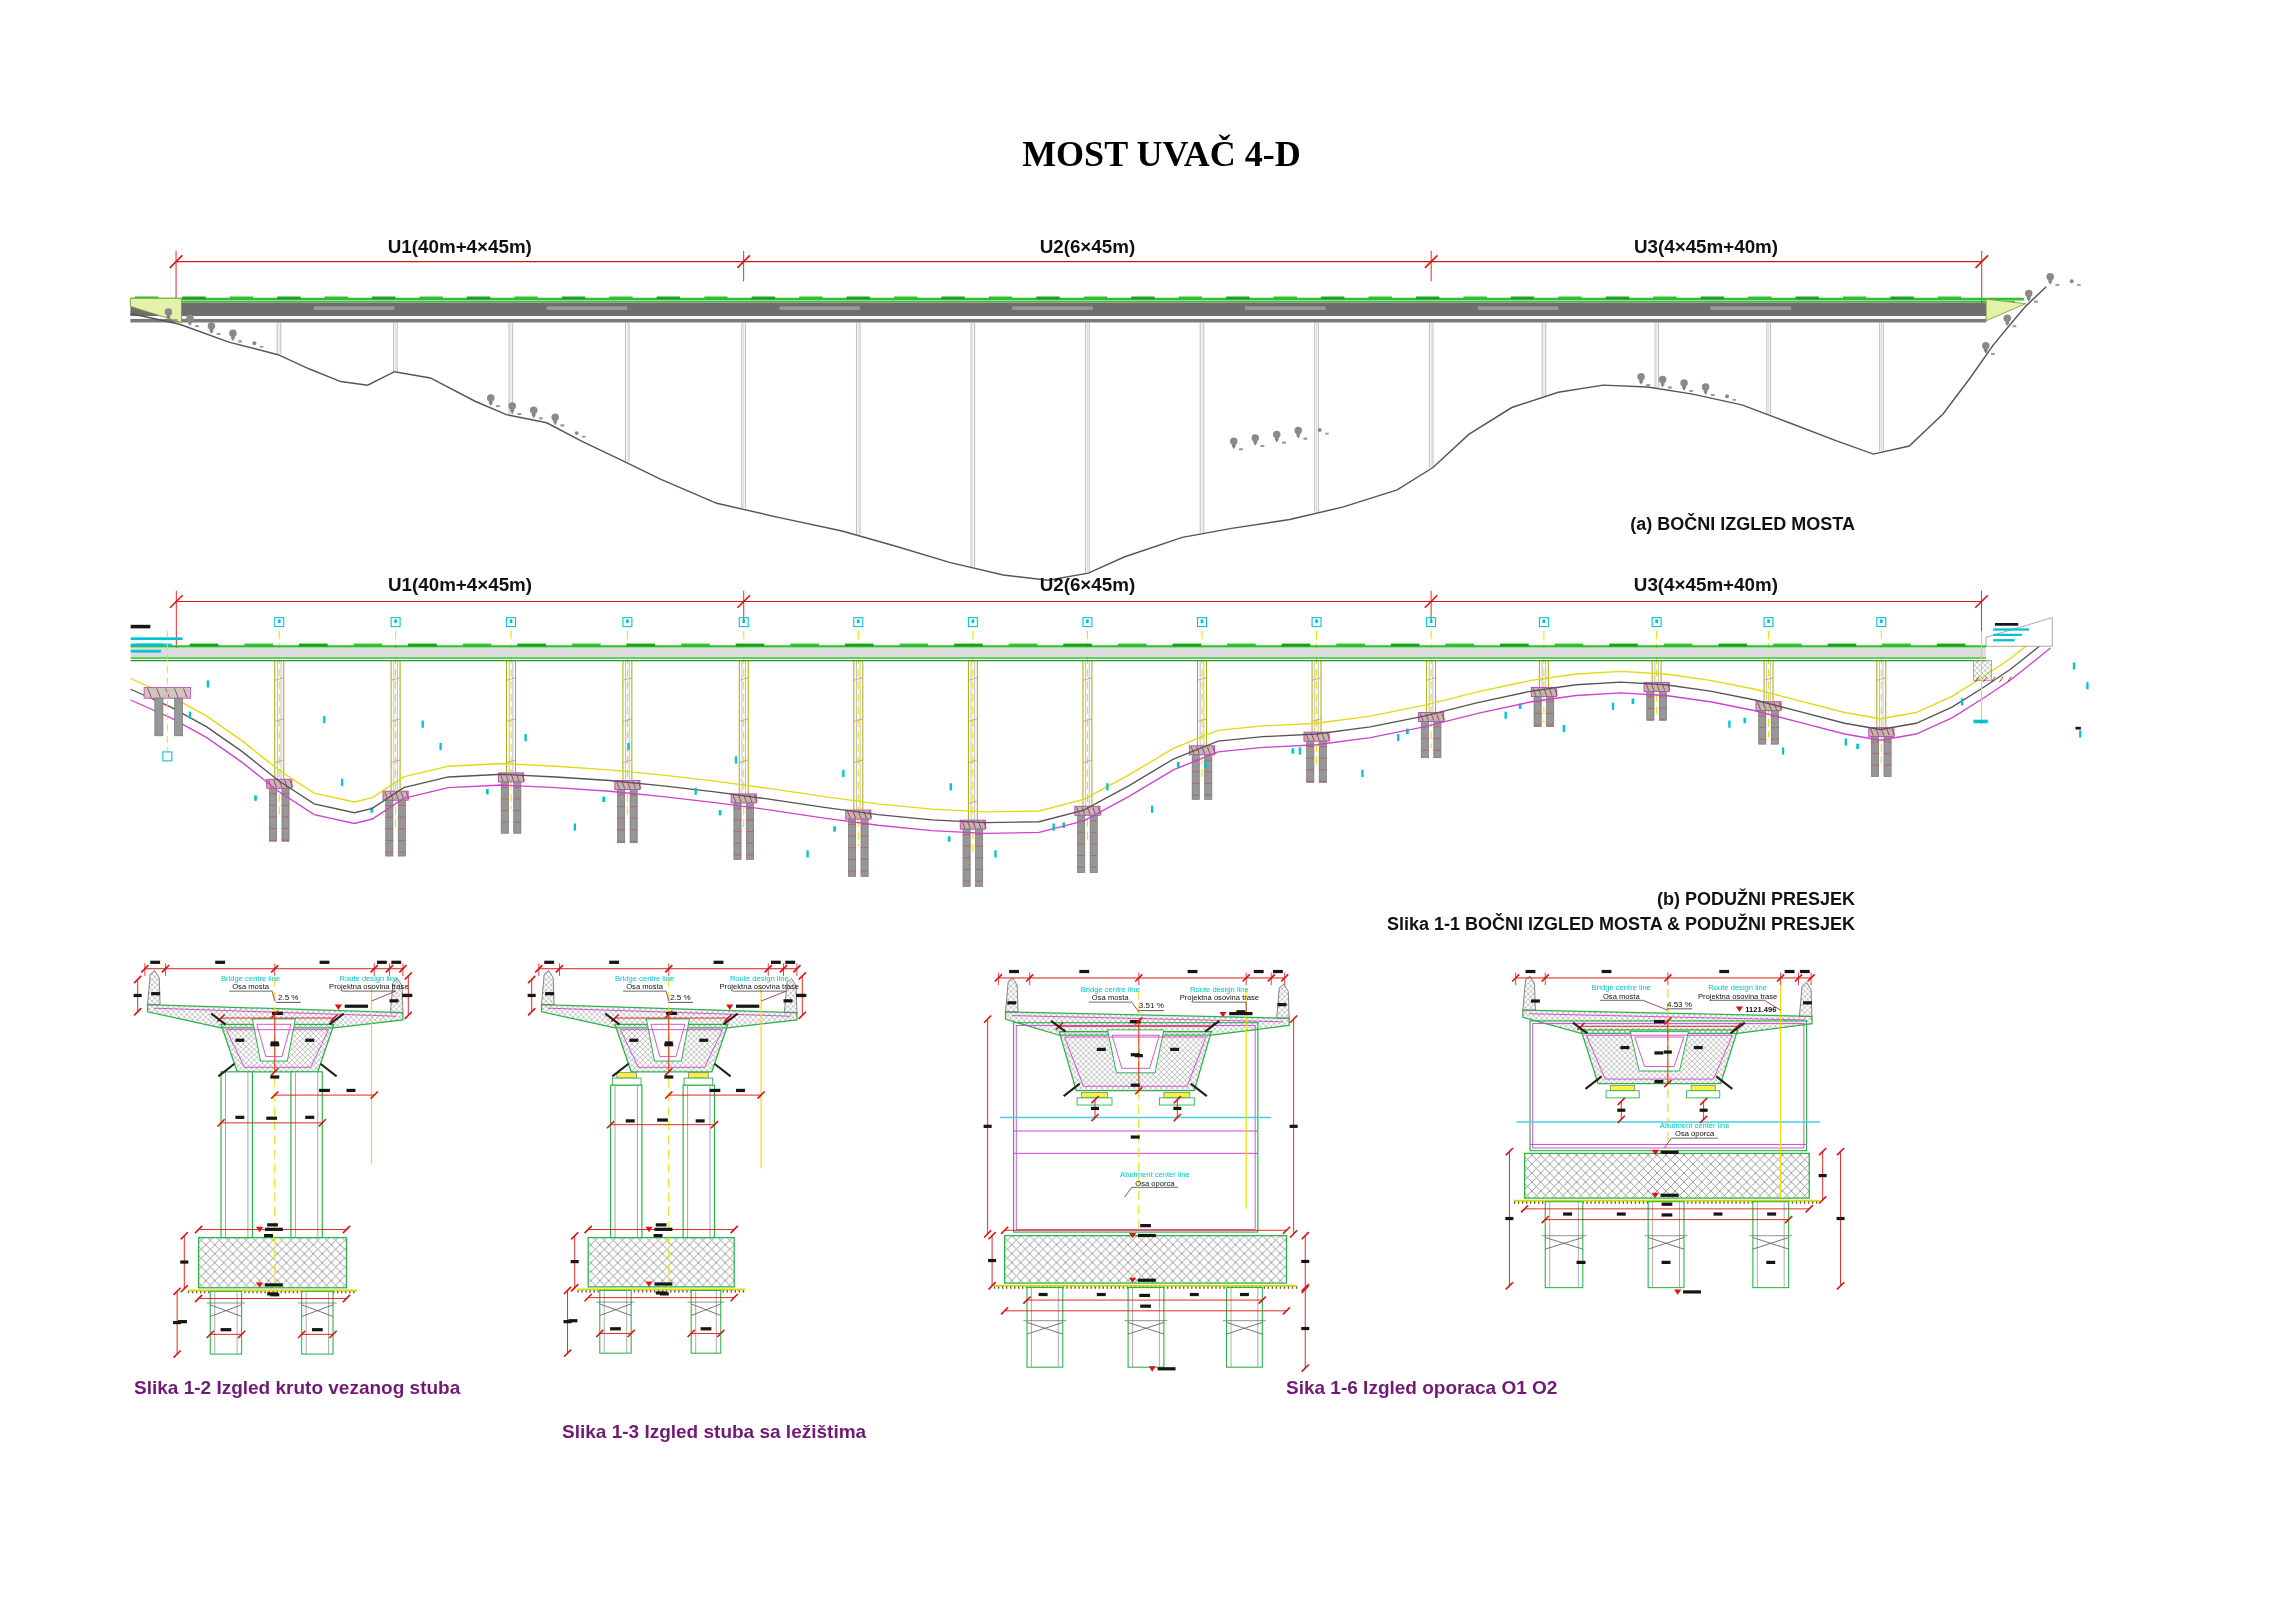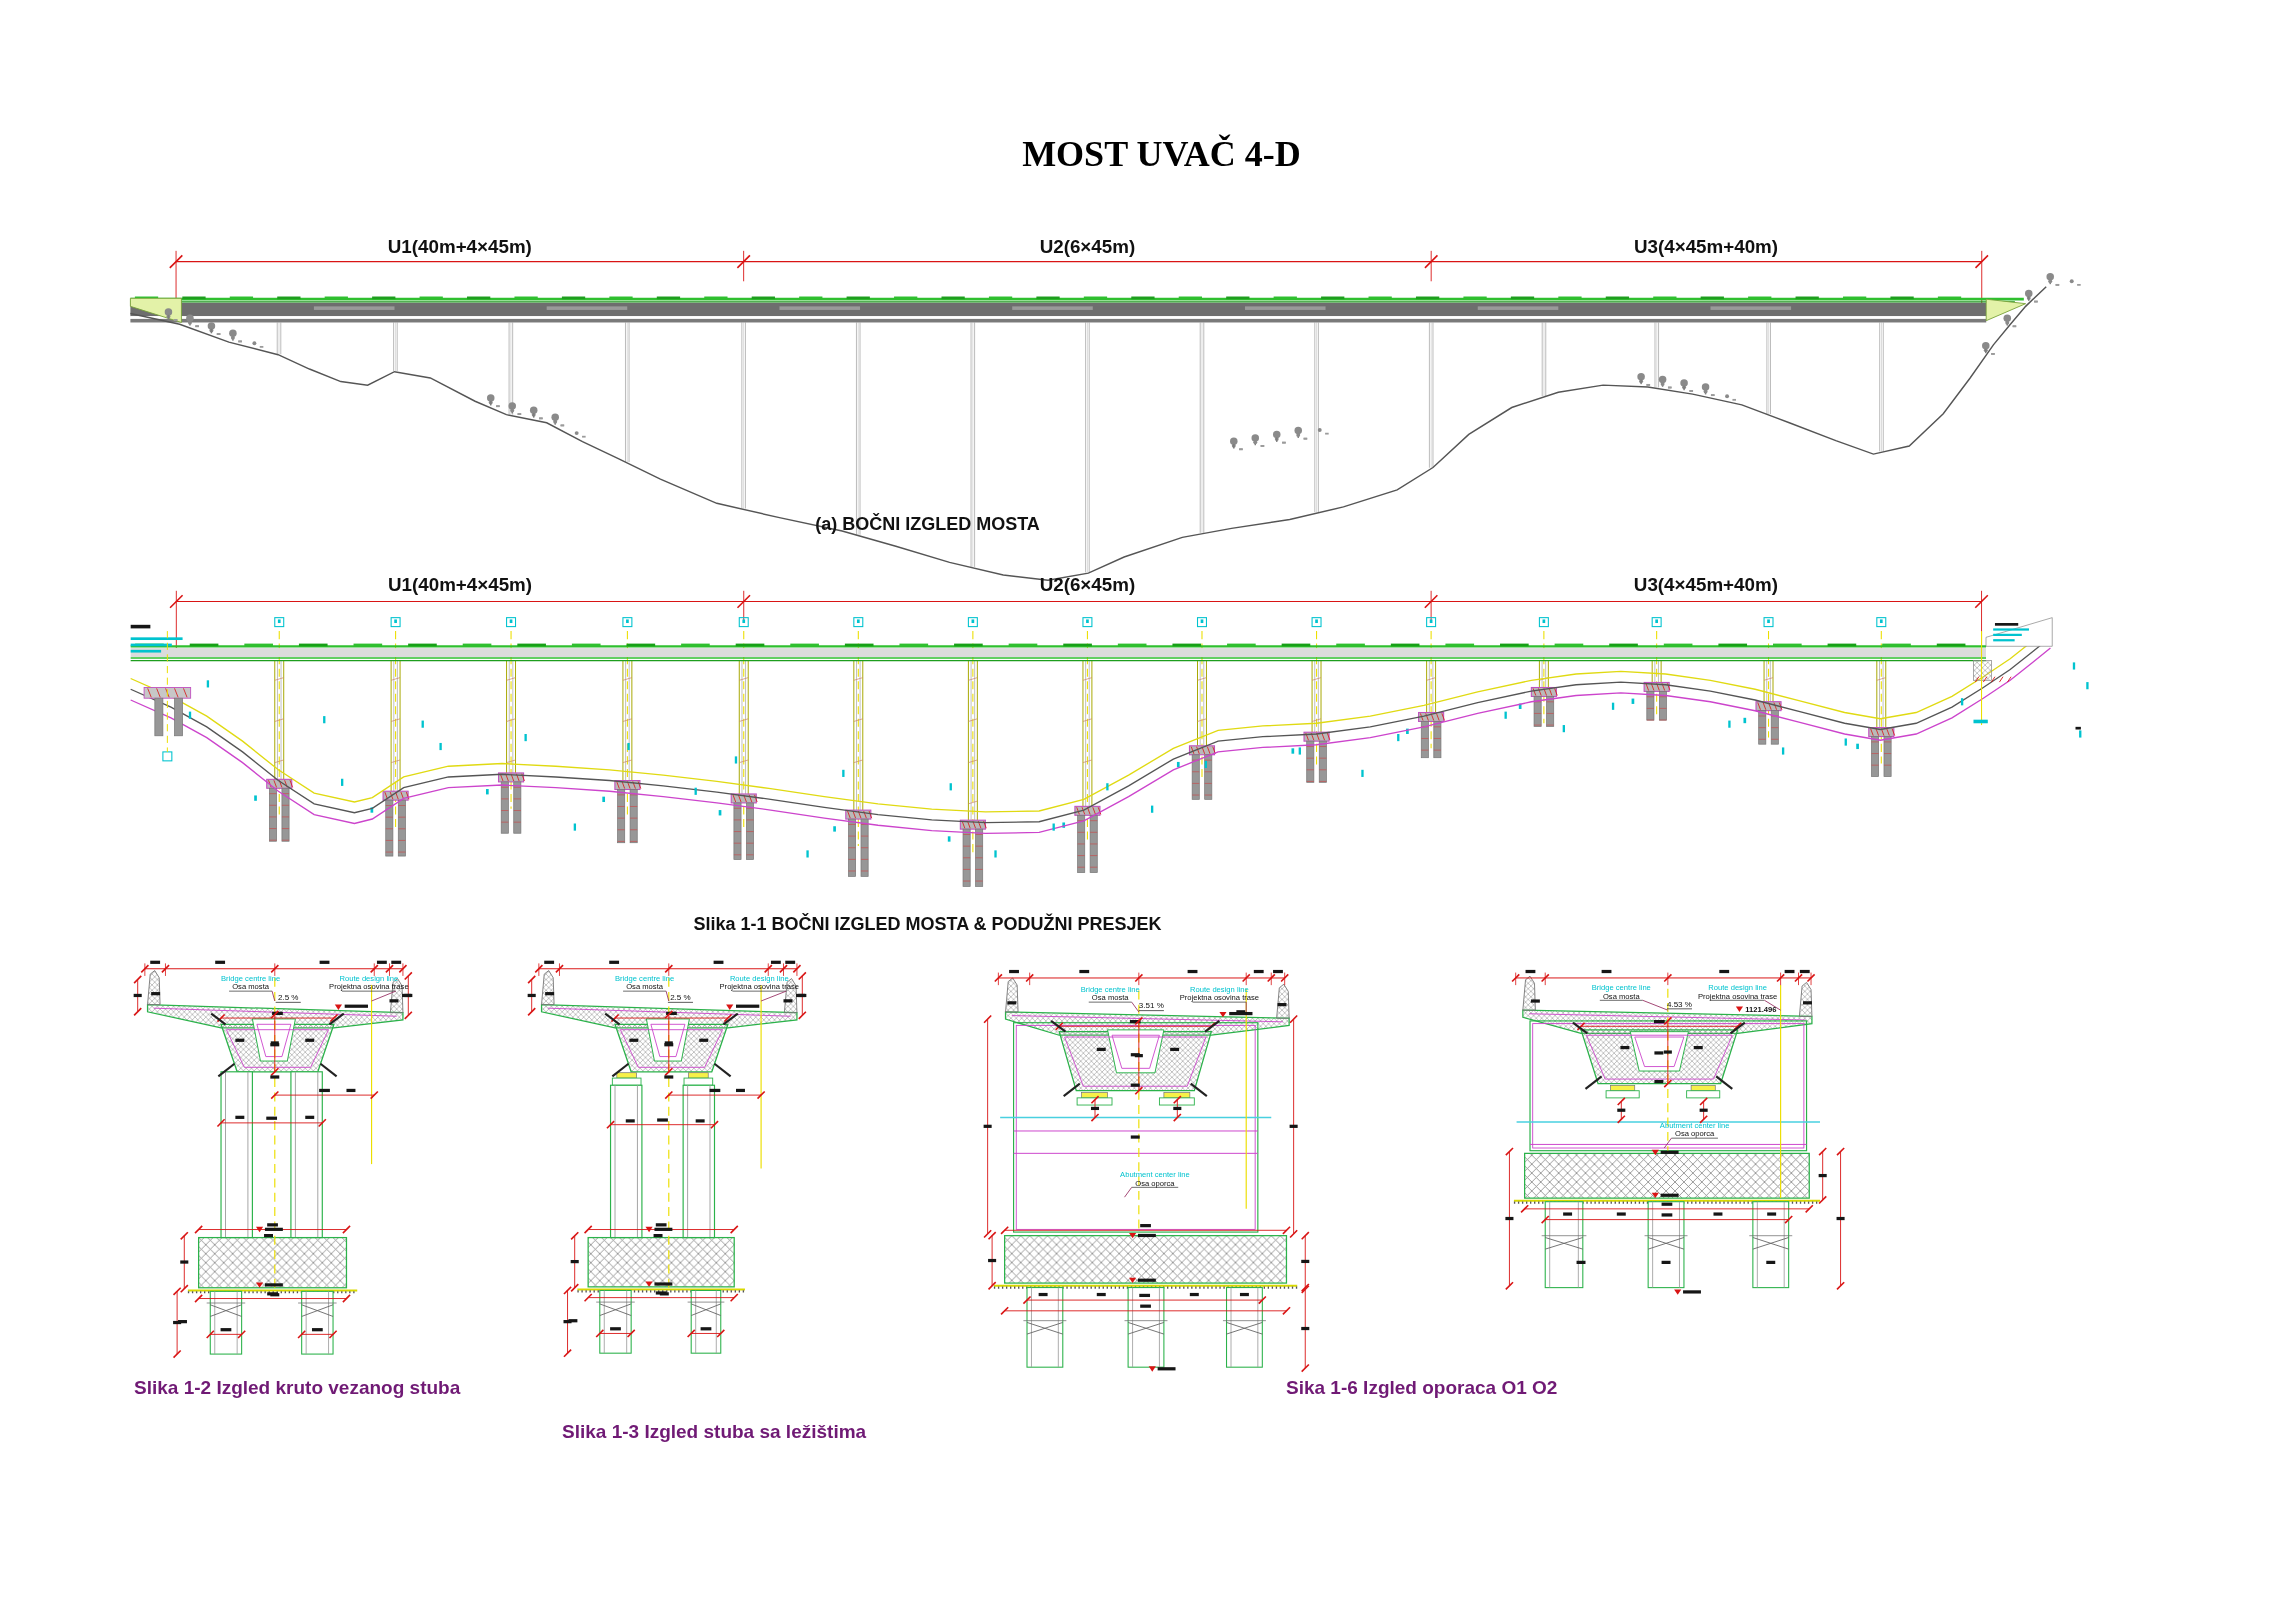--- a/index.html
+++ b/index.html
@@ -1,21 +1,21 @@
 <!DOCTYPE html>
 <html style="font-size:14.3px"><head>
 <meta charset="utf-8">
 <style>
   html,body{margin:0;padding:0;background:#fff;}
   #page{position:relative;width:2293px;height:1622px;background:#ffffff;overflow:hidden;
         font-family:"Liberation Sans",sans-serif;}
   #title{position:absolute;left:0;top:133px;width:2323px;text-align:center;
          font-family:"Liberation Serif",serif;font-weight:bold;font-size:36px;color:#000;}
   .viewsvg{position:absolute;left:0;}
-  .caption{position:absolute;left:0;width:1855px;text-align:center;font-weight:bold;color:#111;}
+  .caption{position:absolute;left:0;width:1855px;text-align:right;font-weight:bold;color:#111;}
   #cap-a{top:514px;font-size:18px;}
   #cap-b{top:889px;font-size:18px;}
   #cap-s11{top:914px;font-size:18px;}
   .seccap{position:absolute;font-weight:bold;font-size:19px;color:#701a75;white-space:nowrap;}
   #cap-s12{left:134px;top:1377px;}
   #cap-s13{left:562px;top:1377px;margin-top:44px;}
   #cap-s14{left:1286px;top:1377px;}
   svg text.span-label{font-family:"Liberation Sans",sans-serif;font-weight:bold;font-size:21px;fill:#111;}
 </style>
 </head>
@@ -821,20 +821,21 @@
         <rect x="2322" y="196" width="2.6" height="8" fill="#00c3cf"></rect>
         <rect x="1520" y="240" width="2.6" height="8" fill="#00c3cf"></rect>
         <rect x="1745" y="190" width="2.6" height="8" fill="#00c3cf"></rect>
         <rect x="1990" y="215" width="2.6" height="8" fill="#00c3cf"></rect>
         <rect x="2318" y="192" width="6" height="3" fill="#161616"></rect>
       </g>
       <text class="span-label" x="513" y="40" text-anchor="middle">U1(40m+4×45m)</text>
     <text class="span-label" x="1214" y="40" text-anchor="middle">U2(6×45m)</text>
     <text class="span-label" x="1905" y="40" text-anchor="middle">U3(4×45m+40m)</text>
   </svg>
+  <div id="cap-b" class="caption">(b)  PODUŽNI PRESJEK</div>
   <div id="cap-s11" class="caption">Slika 1-1 BOČNI IZGLED MOSTA &amp; PODUŽNI PRESJEK</div>
 
   <svg id="sec1" class="viewsvg" style="left:125px;top:958px" width="296" height="414" viewBox="0 0 330 462">
       <g>
         <g>
           <polygon points="25,52 310,61 310,69 233,78 107,78 25,60" fill="url(#hatchFine)" stroke="#2bb24a" stroke-width="1.4"></polygon>
           <polygon points="107,74 233,74 215,127 125,127" fill="url(#hatchFine)" stroke="#2bb24a" stroke-width="1.4"></polygon>
           <polygon points="142,68 190,68 181,115 151,115" fill="#ffffff" stroke="#2bb24a" stroke-width="1.1"></polygon>
           <polygon points="147,74 185,74 175,110 157,110" fill="none" stroke="#cc44cc" stroke-width="1"></polygon>
           <polygon points="113,80 227,80 207,122 133,122" fill="none" stroke="#cc44cc" stroke-width="1"></polygon>

